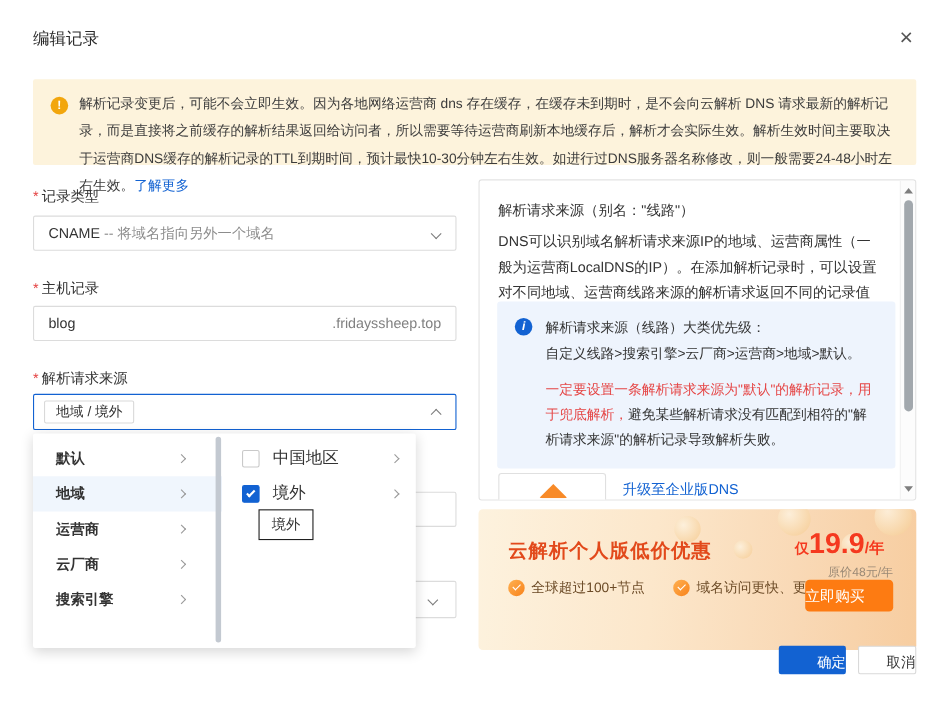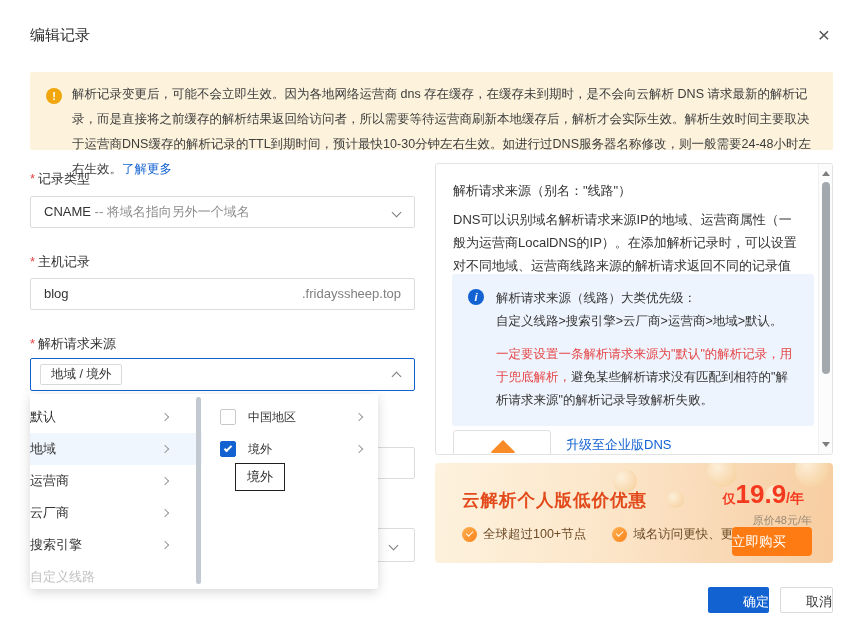--- a/index.html
+++ b/index.html
@@ -40,27 +40,27 @@
   
   .frag { position:absolute; background:#fff; border:1px solid #dcdcdc; border-radius:2px; z-index:1; }
   .frag-input { left:320px; top:447px; width:95px; height:32px; }
   .frag-select { left:320px; top:528px; width:95px; height:34px; }
   .frag-select .chev-pos { position:absolute; right:17px; top:13px; }
 
   
   .menu-panel { position:absolute; left:30px; top:394px; width:348px; height:195px; background:#fff; z-index:5;
                 box-shadow:0 3px 12px rgba(0,0,0,.16); border-radius:2px; }
   .menu-col { position:absolute; left:0; top:0; width:172px; height:195px; padding-top:7px; overflow:hidden; }
-  .menu-item { position:relative; height:32px; line-height:32px; font-size:13px; color:#333; cursor:pointer; }
+  .menu-item { position:relative; height:32px; line-height:32px; padding-left:21px; font-size:13px; color:#333; cursor:pointer;font-weight:bold; }
   .menu-item .chev-right { position:absolute; right:34px; top:13px; }
   .menu-item.active { background:#f0f6fd; }
   .menu-item.disabled { color:#c2c2c2; cursor:default; }
   .menu-scrollbar { position:absolute; left:166px; top:3px; width:5px; height:187px; background:#c3c9d1; border-radius:3px; }
   .submenu-col { position:absolute; left:172px; top:0; width:176px; height:195px; padding-top:7px; }
-  .sub-item { position:relative; height:32px; line-height:32px; padding-left:46px; font-size:12px; color:#333; cursor:pointer; }
+  .sub-item { position:relative; height:32px; line-height:32px; padding-left:46px; font-size:15px; color:#333; cursor:pointer; }
   .sub-item .chev-right { position:absolute; right:16px; top:13px; }
   .cbx { position:absolute; left:18px; top:8px; width:16px; height:16px; border:1px solid #c9c9c9; border-radius:2px; background:#fff; }
   .cbx.checked { background:#1262d2; border-color:#1262d2; }
   .cbx .tick { position:absolute; left:3px; top:3.5px; width:8px; height:4px; border-left:2px solid #fff; border-bottom:2px solid #fff; transform:rotate(-45deg); }
 
   .tooltip { position:absolute; left:235px; top:463px; z-index:6; background:#fff; border:1.5px solid #1f1f1f;
              padding:4px 11px; font-size:13px; color:#333; }
 
   
   .side-panel { position:absolute; left:435px; top:163px; width:398px; height:292px; border:1px solid #e3e3e3;
@@ -77,21 +77,21 @@
                  border-radius:3px 3px 0 0; background:#fff; }
   .up-arrow { position:absolute; left:36px; top:9px; width:0; height:0; border-left:13px solid transparent;
               border-right:13px solid transparent; border-bottom:13px solid #f88a27; border-radius:3px; }
   .upgrade-link { position:absolute; left:130px; top:272px; font-size:13px; }
   .sp-scrollbar { position:absolute; right:0; top:0; bottom:0; width:14px; background:#fcfcfc; border-left:1px solid #f1f1f1; }
   .sb-thumb { position:absolute; left:3px; top:18px; width:8px; height:192px; background:#a2a8ad; border-radius:4px; }
   .tri-up { position:absolute; left:3px; top:7px; width:0; height:0; border-left:4px solid transparent; border-right:4px solid transparent; border-bottom:5px solid #7e7e7e; }
   .tri-down { position:absolute; left:3px; bottom:7px; width:0; height:0; border-left:4px solid transparent; border-right:4px solid transparent; border-top:5px solid #7e7e7e; }
 
   
-  .promo { position:absolute; left:435px; top:463px; width:398px; height:100px; border-radius:4px; overflow:hidden;
+  .promo { position:absolute; left:435px; top:463px; width:398px; height:128px; border-radius:4px; overflow:hidden;
            background:linear-gradient(95deg,#fdf2de 0%,#fce7cb 40%,#f9d9b6 72%,#f7cda0 100%);padding-left:48px; }
   .coin { position:absolute; border-radius:50%; background:radial-gradient(circle at 35% 35%, #fdf2df, #f5c98e); opacity:.85; }
   .promo-title { position:absolute; left:27px; top:25px; font-size:17.5px; font-weight:bold; color:#e2491b; letter-spacing:1px; }
   .promo-price { position:absolute; right:29px; top:16px; color:#f5391f; white-space:nowrap; }
   .pp-prefix { font-size:13px; font-weight:bold; }
   .pp-num { font-size:26px; font-weight:bold; }
   .pp-unit { font-size:14px; font-weight:bold; }
   .promo-orig { position:absolute; right:21px; top:50px; font-size:11px; color:#9b8a76; }
   .promo-feats { position:absolute; left:27px; top:63px; display:flex; gap:26px; }
   .feat { position:relative; padding-left:21px; font-size:12.5px; line-height:17px; color:#6b4a26; }
@@ -158,23 +158,20 @@
       </div>
       <div class="menu-item">
         <span>运营商</span><i class="chev chev-right"></i>
       </div>
       <div class="menu-item">
         <span>云厂商</span><i class="chev chev-right"></i>
       </div>
       <div class="menu-item">
         <span>搜索引擎</span><i class="chev chev-right"></i>
       </div>
-      <div class="menu-item disabled">
-        <span>自定义线路</span>
-      </div>
       <div class="menu-scrollbar"></div>
     </div>
     <div class="submenu-col">
       <div class="sub-item">
         <span class="cbx"></span>
         <span>中国地区</span>
         <i class="chev chev-right"></i>
       </div>
       <div class="sub-item">
         <span class="cbx checked">

